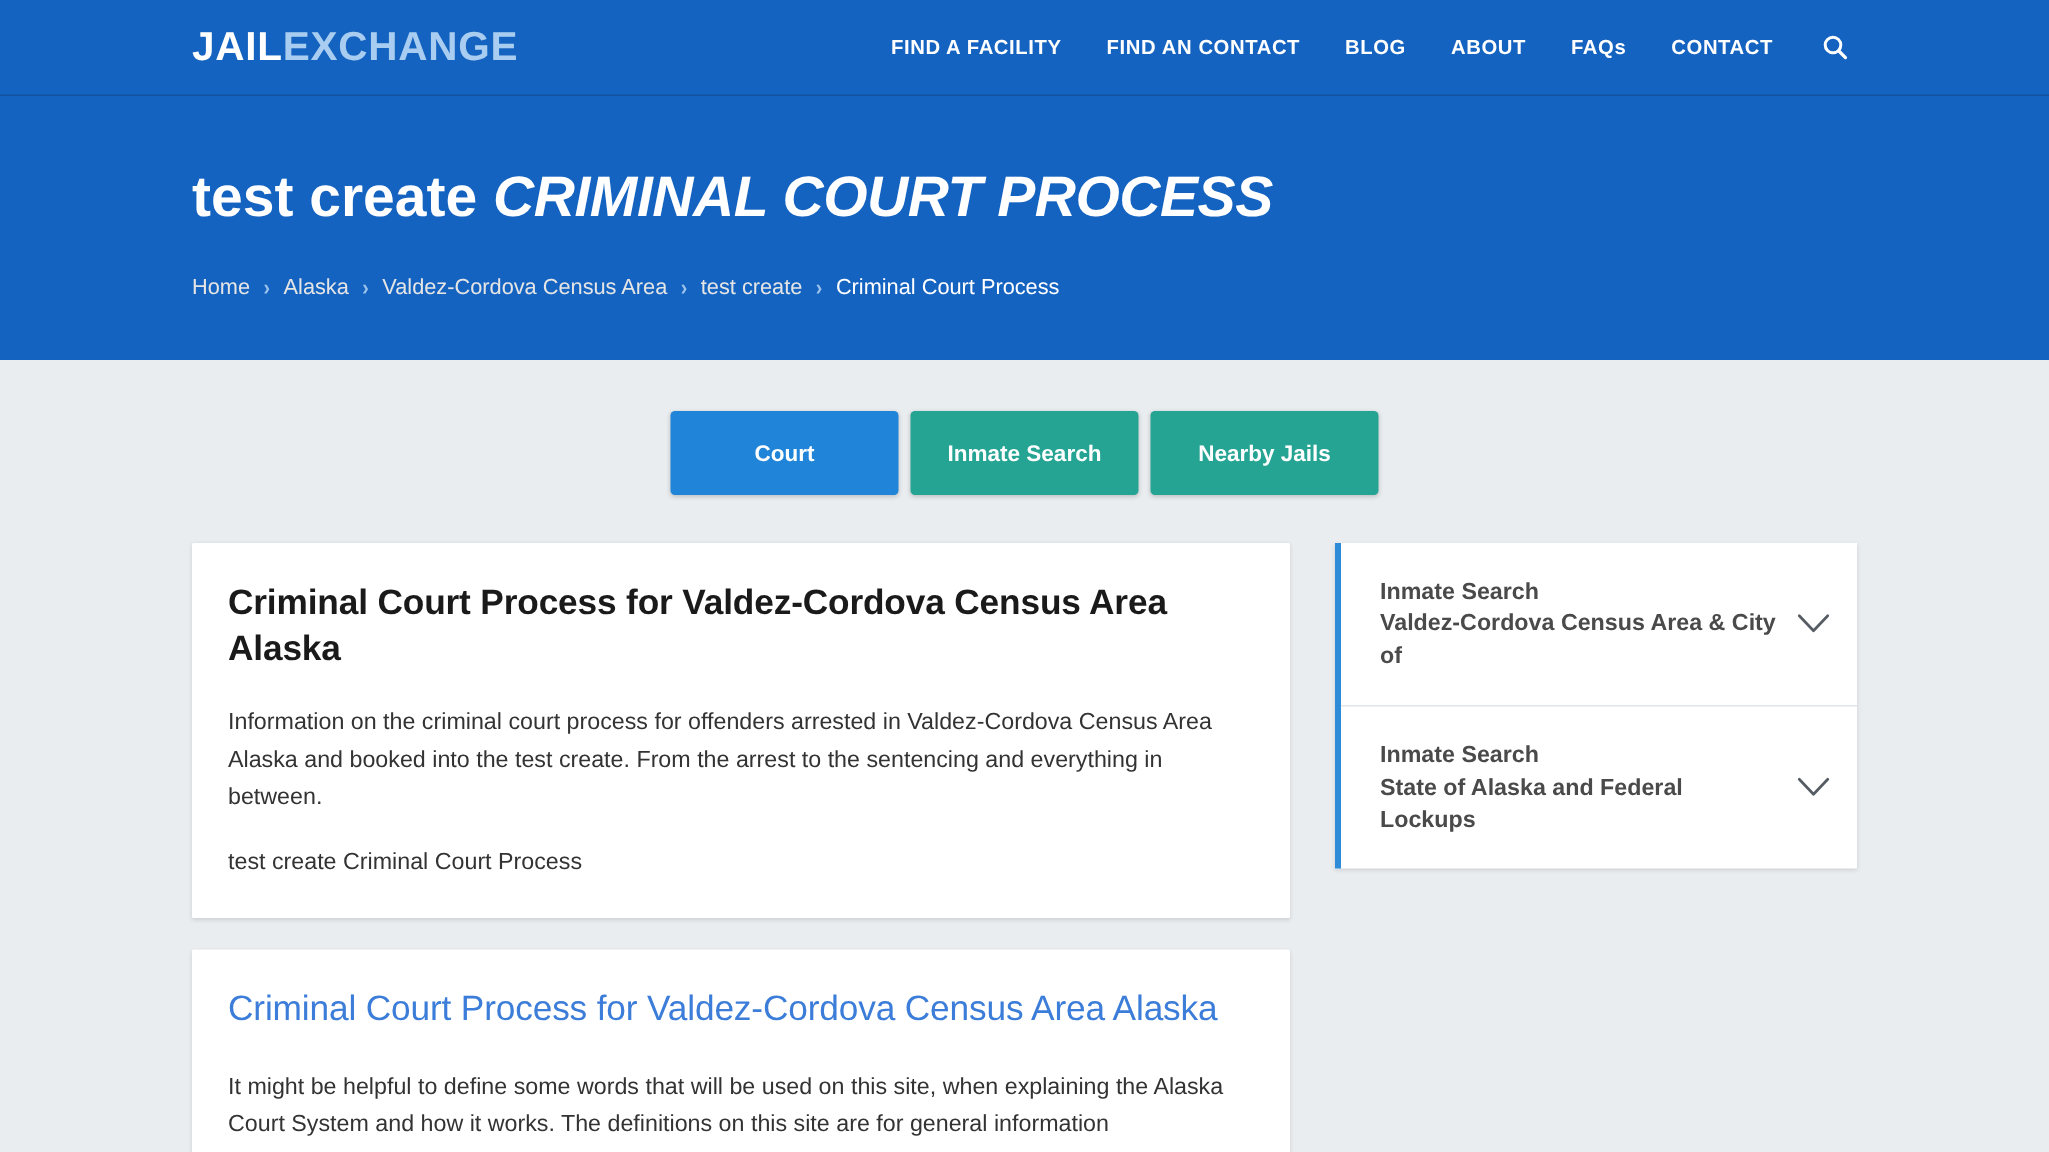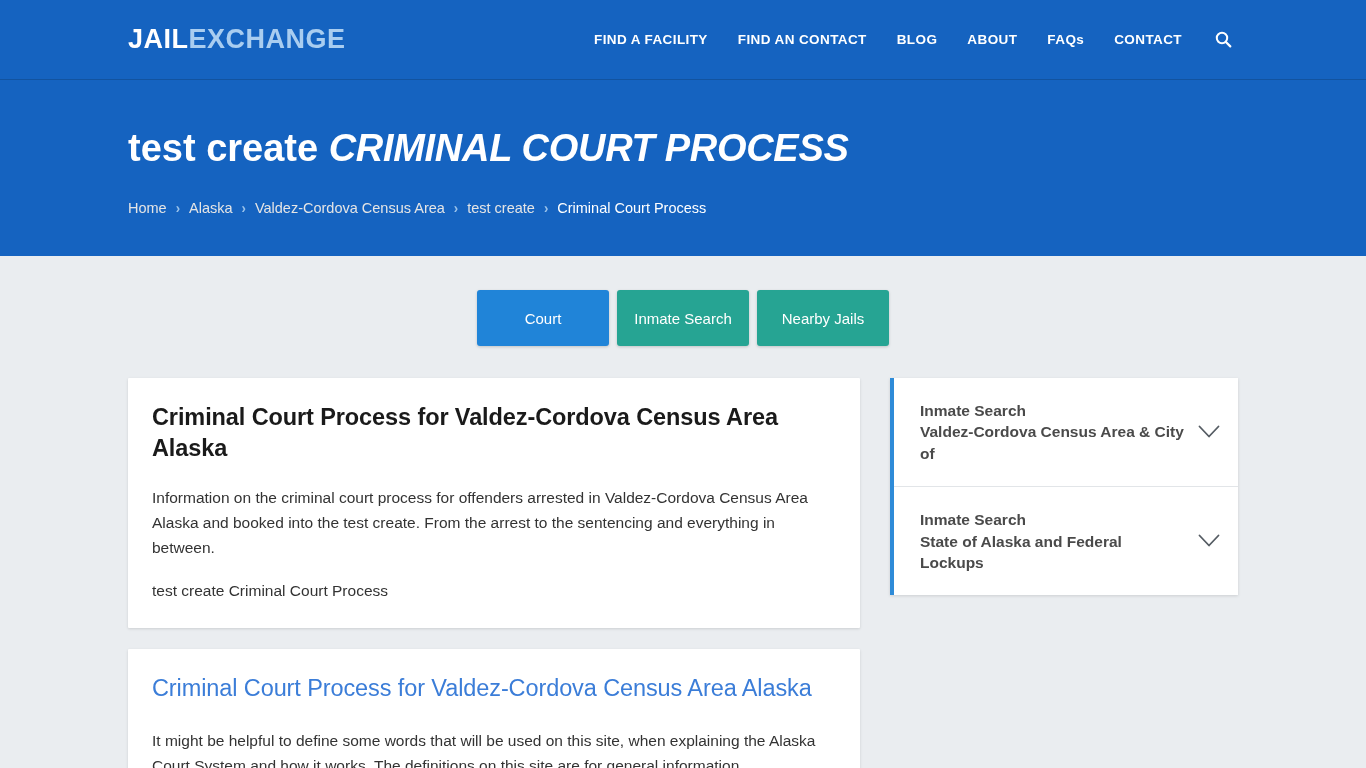--- a/index.html
+++ b/index.html
@@ -7,21 +7,21 @@
     width: 1366px;
     height: 768px;
     overflow: hidden;
     background: #eaedf0;
     font-family: "Liberation Sans", sans-serif;
     -webkit-font-smoothing: antialiased;
   }
 
   
   .topbar {
-    height: 80px;
+    height: 64px;
     background: #1563c0;
     border-bottom: 1px solid #12539f;
     display: flex;
     align-items: center;
     padding: 0 128px 0 128px;
     position: relative;
   }
   .logo {
     font-size: 27px;
     font-weight: bold;
@@ -102,32 +102,33 @@
   }
 
   
   .tabs {
     display: flex;
     justify-content: center;
     gap: 8px;
     padding-top: 34px;
   }
   .tab {
-    width: 132px;
+    width: 152px;
     height: 56px;
     display: flex;
     align-items: center;
     justify-content: center;
     color: #ffffff;
     font-size: 15px;
     background: #26a493;
     border-radius: 3px;
     cursor: pointer;
     box-shadow: 0 1px 3px rgba(0,0,0,0.18);
     white-space: nowrap;
+    font-weight: bold;
   }
   .tab.active { background: #2084d8; }
 
   
   .content {
     display: flex;
     gap: 30px;
     padding: 32px 128px 0 128px;
     align-items: flex-start;
   }

